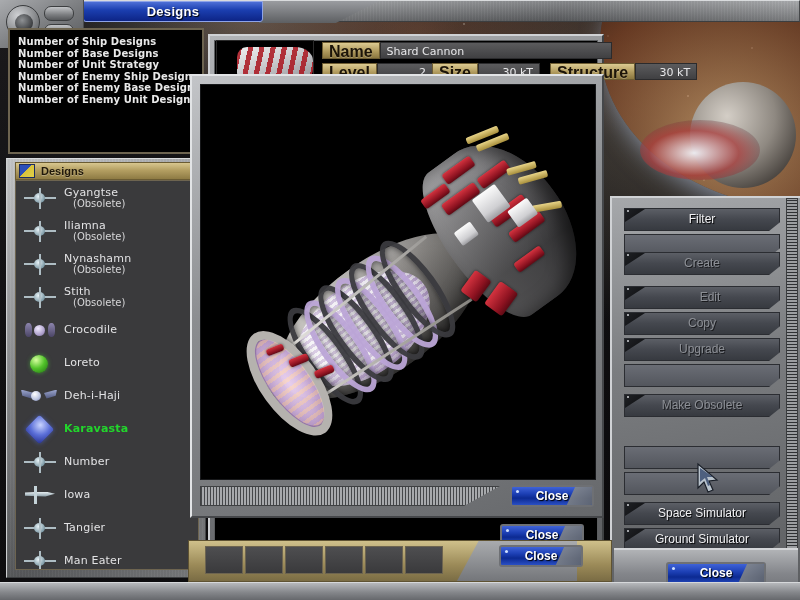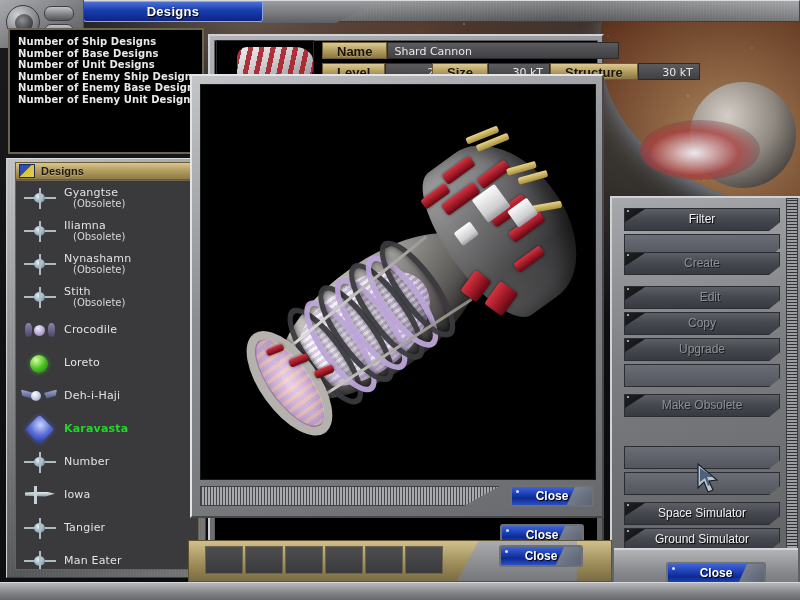--- a/index.html
+++ b/index.html
@@ -235,22 +235,22 @@
   #detail-thumb::after {
     content:""; position:absolute; left: 20px; top: 6px; width: 76px; height: 36px;
     border-radius: 10px 18px 18px 10px / 10px 14px 14px 10px;
     background:
       repeating-linear-gradient(102deg, rgba(170,20,30,.85) 0 5px, rgba(220,220,220,.0) 5px 11px),
       linear-gradient(160deg, #efefef 0%, #cfcfd2 40%, #8d8d92 100%);
   }
   .field-row { position: absolute; display: flex; align-items: center; }
   .field-label {
     background: linear-gradient(180deg,#dcca91,#b09a5d 55%,#8b7740);
-    border: 1px solid #6d5c32; color: #1c1408; font-size: 13px; font-weight: bold;
-    padding: 1px 14px; height: 17px; line-height: 15px;
+    border: 1px solid #6d5c32; color: #1c1408; font-size: 16px; font-weight: bold;
+    padding: 1px 6px; height: 17px; line-height: 15px;
     text-shadow: 0 1px 0 rgba(255,255,255,.22);
   }
   .field-value {
     background: linear-gradient(180deg,#5b5b5d,#404042);
     border: 1px solid #2b2b2d; color: #e8e8ea; font-size: 11px;
     height: 17px; line-height: 15px; padding: 1px 6px;
     font-family: "DejaVu Sans", sans-serif;
   }
   .field-value.num { text-align: right; }
   #detail-close {
@@ -455,21 +455,21 @@
     <div id="tab-designs">Designs</div>
   </div>
   <div id="tl-plate"></div>
   <div id="knob-main" class="corner-knob"></div>
   <div id="pill-1" class="pill-btn"></div>
   <div id="pill-2" class="pill-btn"></div>
 
   <div id="left-readout">
     <div class="line">Number of Ship Designs</div>
     <div class="line">Number of Base Designs</div>
-    <div class="line">Number of Unit Designs</div>
+    <div class="line">Number of Unit Strategy</div>
     <div class="line">Number of Enemy Ship Designs</div>
     <div class="line">Number of Enemy Base Designs</div>
     <div class="line">Number of Enemy Unit Designs</div>
   </div>
 
   <div id="designs-window" class="metal">
     <div id="designs-header">
       <div id="designs-header-icon"></div>
       <div id="designs-header-label">Designs</div>
     </div>

